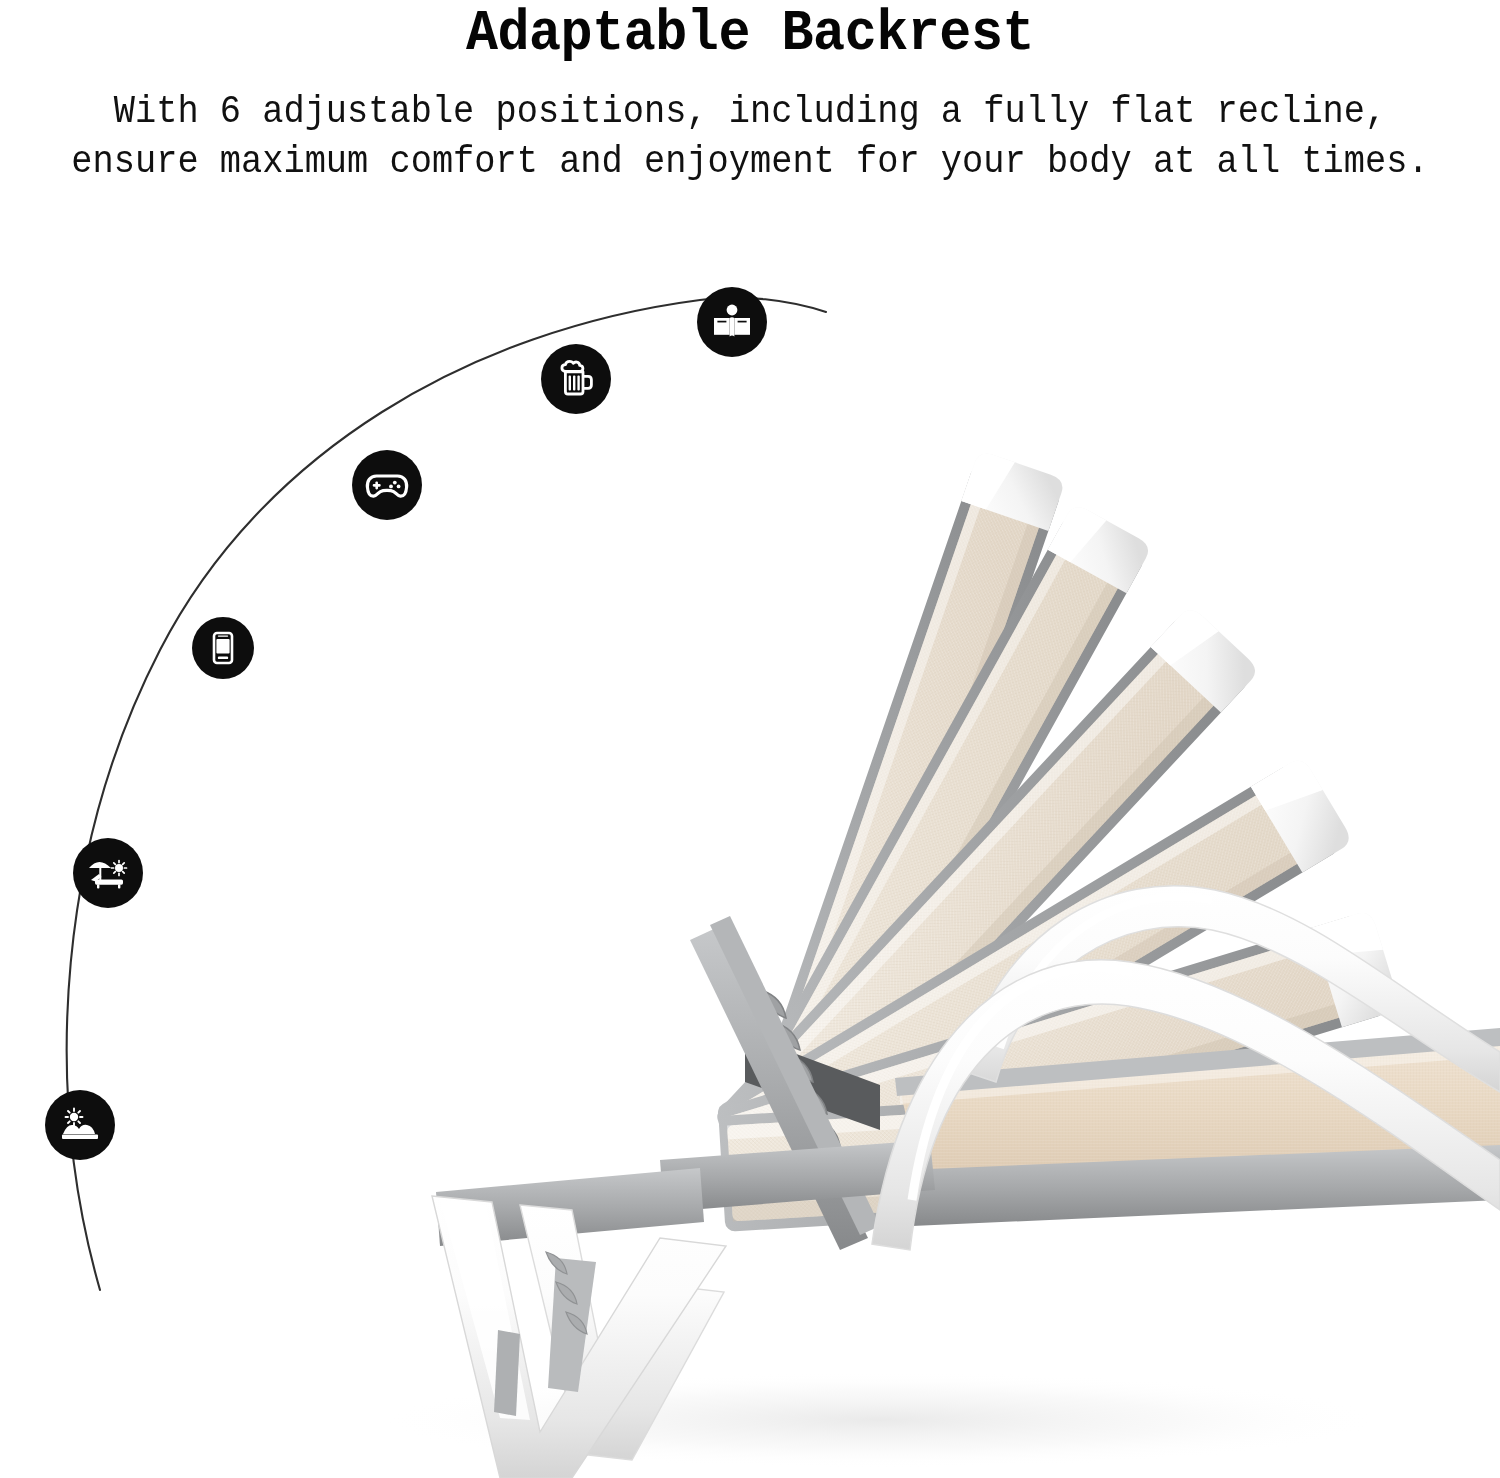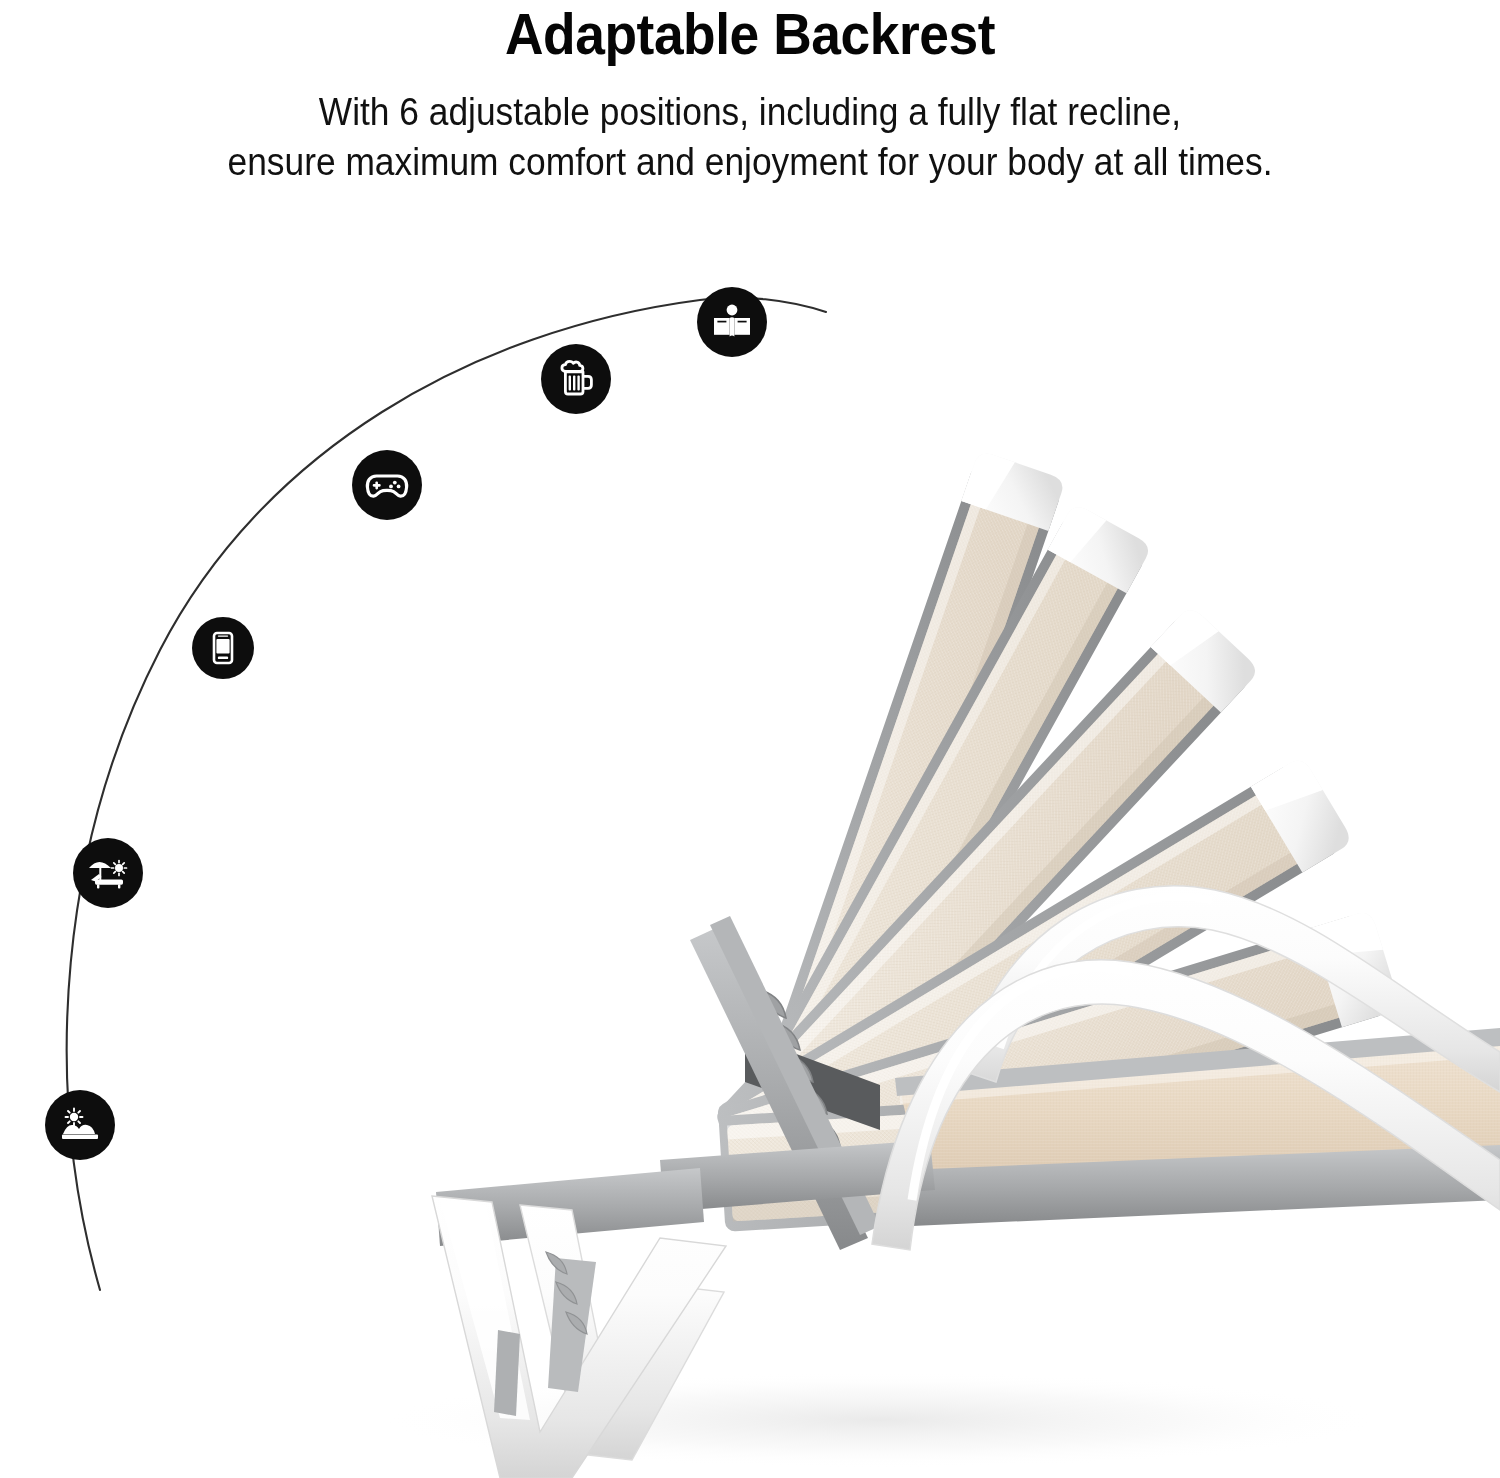--- a/index.html
+++ b/index.html
@@ -17,20 +17,21 @@
   }
 
   
   #header {
     position: absolute;
     left: 0;
     top: 0;
     width: 1500px;
     text-align: center;
     z-index: 40;
+    font-family: Liberation Mono, monospace;
   }
   #title {
     font-size: 58px;
     font-weight: 700;
     color: #050505;
     letter-spacing: -0.5px;
     line-height: 1.05;
     margin: 0;
     padding-top: 4px;
     transform: scaleX(0.92);

